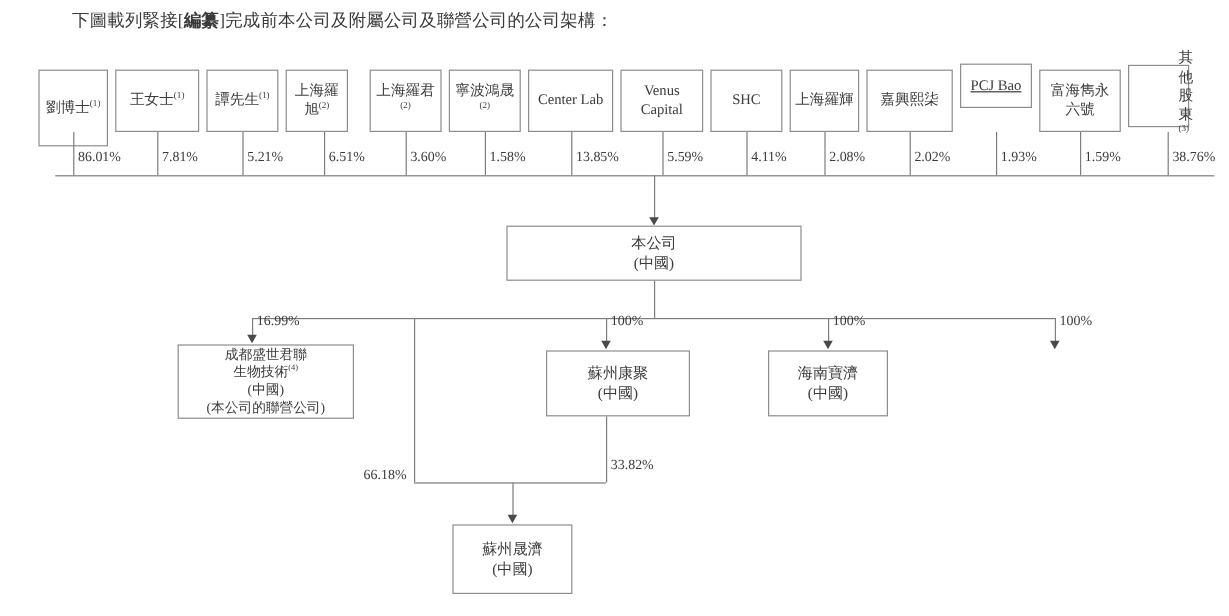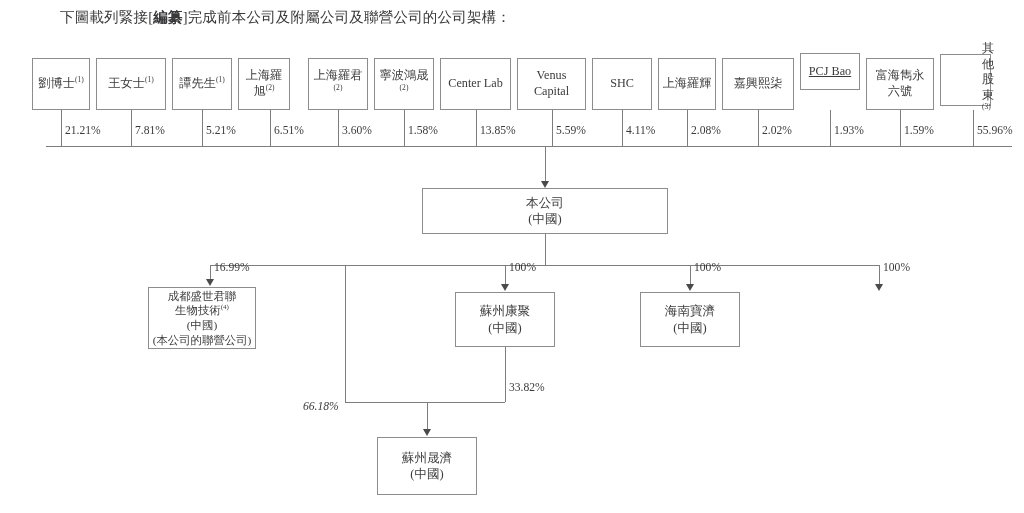--- a/index.html
+++ b/index.html
@@ -54,25 +54,25 @@
   }
 </style>
 </head>
 <body>
 
 <div class="heading">
   <span>下圖載列緊接[</span><b>編纂</b><span>]完成前本公司及附屬公司及聯營公司的公司架構：</span>
 </div>
 
 <div class="canvas" id="canvas">
-    <div class="box sh-box" style="left: 32px; top: 58px; width: 58px; height: 52px;">
+    <div class="box sh-box" style="left: 32px; top: 58px; width: 58px; height: 64px;">
       <div class="inner">劉博士<sup>(1)</sup></div>
     </div>
     <div class="vline" style="left: 61px; top: 110px; height: 36px;"></div>
-    <div class="pct" style="left: 65px; top: 124px;">21.21%</div>
+    <div class="pct" style="left: 65px; top: 124px;">86.01%</div>
     <div class="box sh-box" style="left: 96px; top: 58px; width: 70px; height: 52px;">
       <div class="inner">王女士<sup>(1)</sup></div>
     </div>
     <div class="vline" style="left: 131px; top: 110px; height: 36px;"></div>
     <div class="pct" style="left: 135px; top: 124px;">7.81%</div>
     <div class="box sh-box" style="left: 172px; top: 58px; width: 60px; height: 52px;">
       <div class="inner">譚先生<sup>(1)</sup></div>
     </div>
     <div class="vline" style="left: 202px; top: 110px; height: 36px;"></div>
     <div class="pct" style="left: 206px; top: 124px;">5.21%</div>
@@ -123,53 +123,53 @@
     <div class="pct" style="left: 834px; top: 124px;">1.93%</div>
     <div class="box sh-box" style="left: 866px; top: 58px; width: 68px; height: 52px;">
       <div class="inner">富海雋永<br>六號</div>
     </div>
     <div class="vline" style="left: 900px; top: 110px; height: 36px;"></div>
     <div class="pct" style="left: 904px; top: 124px;">1.59%</div>
     <div class="box sh-box" style="left: 940px; top: 54px; width: 51px; height: 52px; padding-left: 41px;">
       <div class="inner">其他股東<sup>(3)</sup></div>
     </div>
     <div class="vline" style="left: 973px; top: 110px; height: 36px;"></div>
-    <div class="pct" style="left: 977px; top: 124px;">55.96%</div>
+    <div class="pct" style="left: 977px; top: 124px;">38.76%</div>
     <div class="hline" style="left: 46px; top: 146px; width: 966px;"></div>
     <div class="vline" style="left: 545px; top: 146px; height: 36px;"></div>
     <div class="arrow" style="left: 541px; top: 181px;"></div>
     <div class="box co-box" style="left: 422px; top: 188px; width: 246px; height: 46px;">
       <div class="inner">本公司<br>(中國)</div>
     </div>
     <div class="vline" style="left: 545px; top: 234px; height: 31px;"></div>
     <div class="hline" style="left: 210px; top: 265px; width: 669px;"></div>
     <div class="vline" style="left: 210px; top: 265px; height: 15px;"></div>
     <div class="arrow" style="left: 206px; top: 279px;"></div>
     <div class="pct" style="left: 214px; top: 261px; text-align: right;">16.99%</div>
-    <div class="box co-box" style="left: 148px; top: 287px; width: 108px; height: 62px; font-size: 11.4px;">
+    <div class="box co-box" style="left: 148px; top: 287px; width: 147px; height: 62px; font-size: 11.4px;">
       <div class="inner">成都盛世君聯<br>生物技術<sup>(4)</sup><br>(中國)<br>(本公司的聯營公司)</div>
     </div>
     <div class="vline" style="left: 505px; top: 265px; height: 20px;"></div>
     <div class="arrow" style="left: 501px; top: 284px;"></div>
     <div class="pct" style="left: 509px; top: 261px;">100%</div>
-    <div class="box co-box" style="left: 455px; top: 292px; width: 100px; height: 55px; text-align: center;">
+    <div class="box co-box" style="left: 455px; top: 292px; width: 120px; height: 55px; text-align: center;">
       <div class="inner">蘇州康聚<br>(中國)</div>
     </div>
     <div class="vline" style="left: 690px; top: 265px; height: 20px;"></div>
     <div class="arrow" style="left: 686px; top: 284px;"></div>
     <div class="pct" style="left: 694px; top: 261px;">100%</div>
     <div class="box co-box" style="left: 640px; top: 292px; width: 100px; height: 55px;">
       <div class="inner">海南寶濟<br>(中國)</div>
     </div>
     <div class="vline" style="left: 879px; top: 265px; height: 20px;"></div>
     <div class="arrow" style="left: 875px; top: 284px;"></div>
     <div class="pct" style="left: 883px; top: 261px;">100%</div>
     <div class="vline" style="left: 345px; top: 265px; height: 137px;"></div>
     <div class="vline" style="left: 505px; top: 347px; height: 55px;"></div>
     <div class="hline" style="left: 345px; top: 402px; width: 160px;"></div>
-    <div class="pct" style="left: 303px; top: 400px; font-style: italic;">66.18%</div>
+    <div class="pct" style="left: 303px; top: 389px;">66.18%</div>
     <div class="pct" style="left: 509px; top: 381px;">33.82%</div>
     <div class="vline" style="left: 427px; top: 402px; height: 28px;"></div>
     <div class="arrow" style="left: 423px; top: 429px;"></div>
     <div class="box co-box" style="left: 377px; top: 437px; width: 100px; height: 58px;">
       <div class="inner">蘇州晟濟<br>(中國)</div>
     </div>
   </div>
 
 </body></html>

